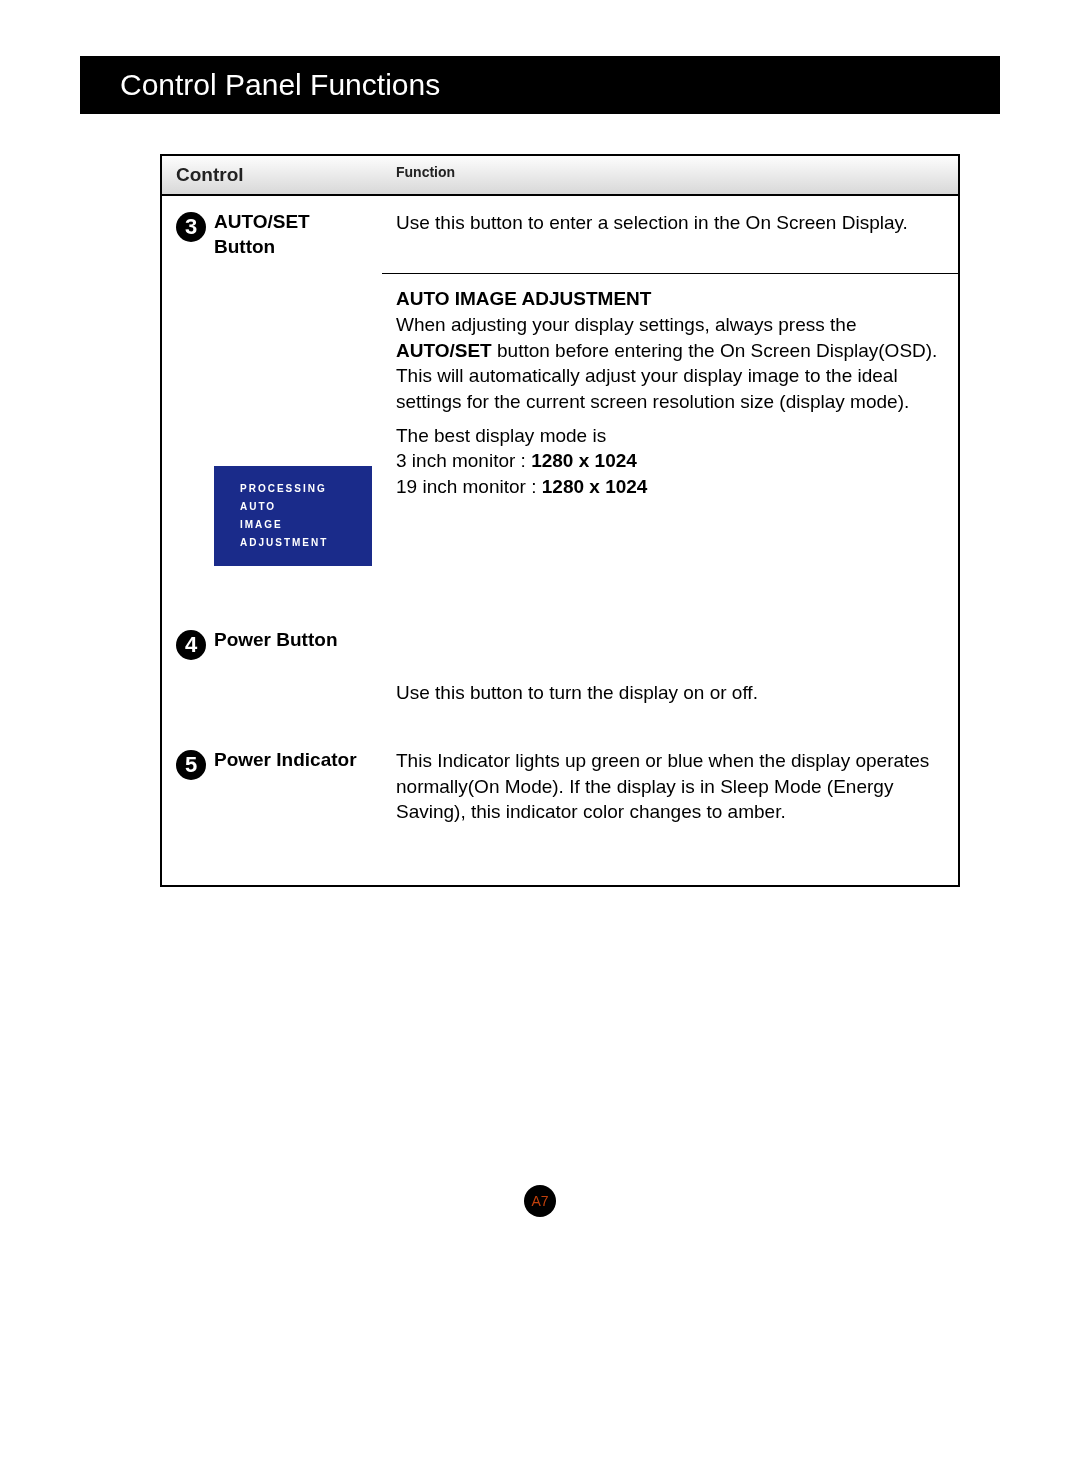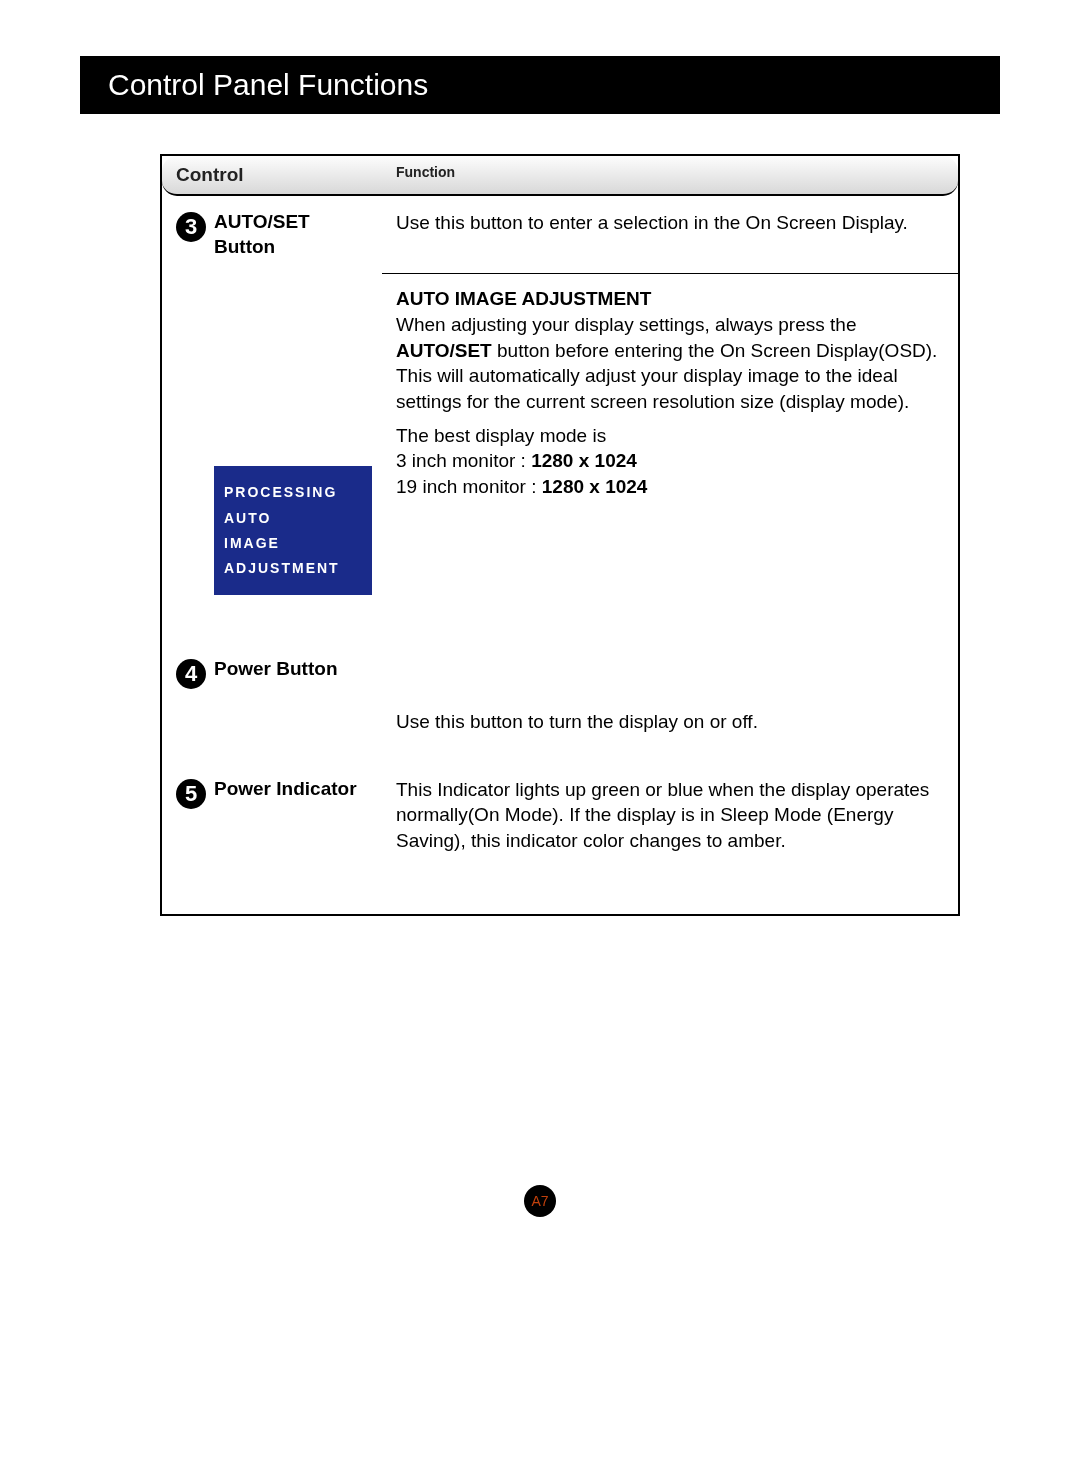--- a/index.html
+++ b/index.html
@@ -12,32 +12,31 @@
       background: #fff;
       width: 1080px;
       height: 1477px;
       position: relative;
     }
     .header-bar {
       background: #000;
       color: #fff;
       font-size: 30px;
       font-weight: 300;
-      padding: 12px 28px;
+      padding: 12px 40px;
       margin: 56px 80px 0 80px;
     }
     .table-container {
       margin: 40px 120px 0 160px;
       border: 2px solid #000;
     }
     .table-header {
       display: flex;
       background: linear-gradient(to bottom, #fdfdfd 0%, #d8d8d8 100%);
       border-bottom: 2px solid #000;
-      border-radius: 15px;
     }
     .th-control {
       width: 220px;
       padding: 8px 14px;
       font-weight: bold;
       font-size: 19px;
       color: #222;
     }
     .th-function {
       flex: 1;
@@ -97,24 +96,24 @@
       font-weight: bold;
       font-size: 19px;
       margin-bottom: 0;
     }
     .bold {
       font-weight: bold;
     }
     .processing-box {
       background: #1a2b8a;
       color: #fff;
-      font-size: 14px;
+      font-size: 10px;
       letter-spacing: 2px;
       font-weight: bold;
-      padding: 14px 10px;
+      padding: 14px 26px;
       line-height: 1.8;
       width: 158px;
       margin-top: 12px;
       margin-left: 38px;
     }
     .mode-block {
       margin-top: 8px;
     }
     .last-section {
       padding-bottom: 60px;

